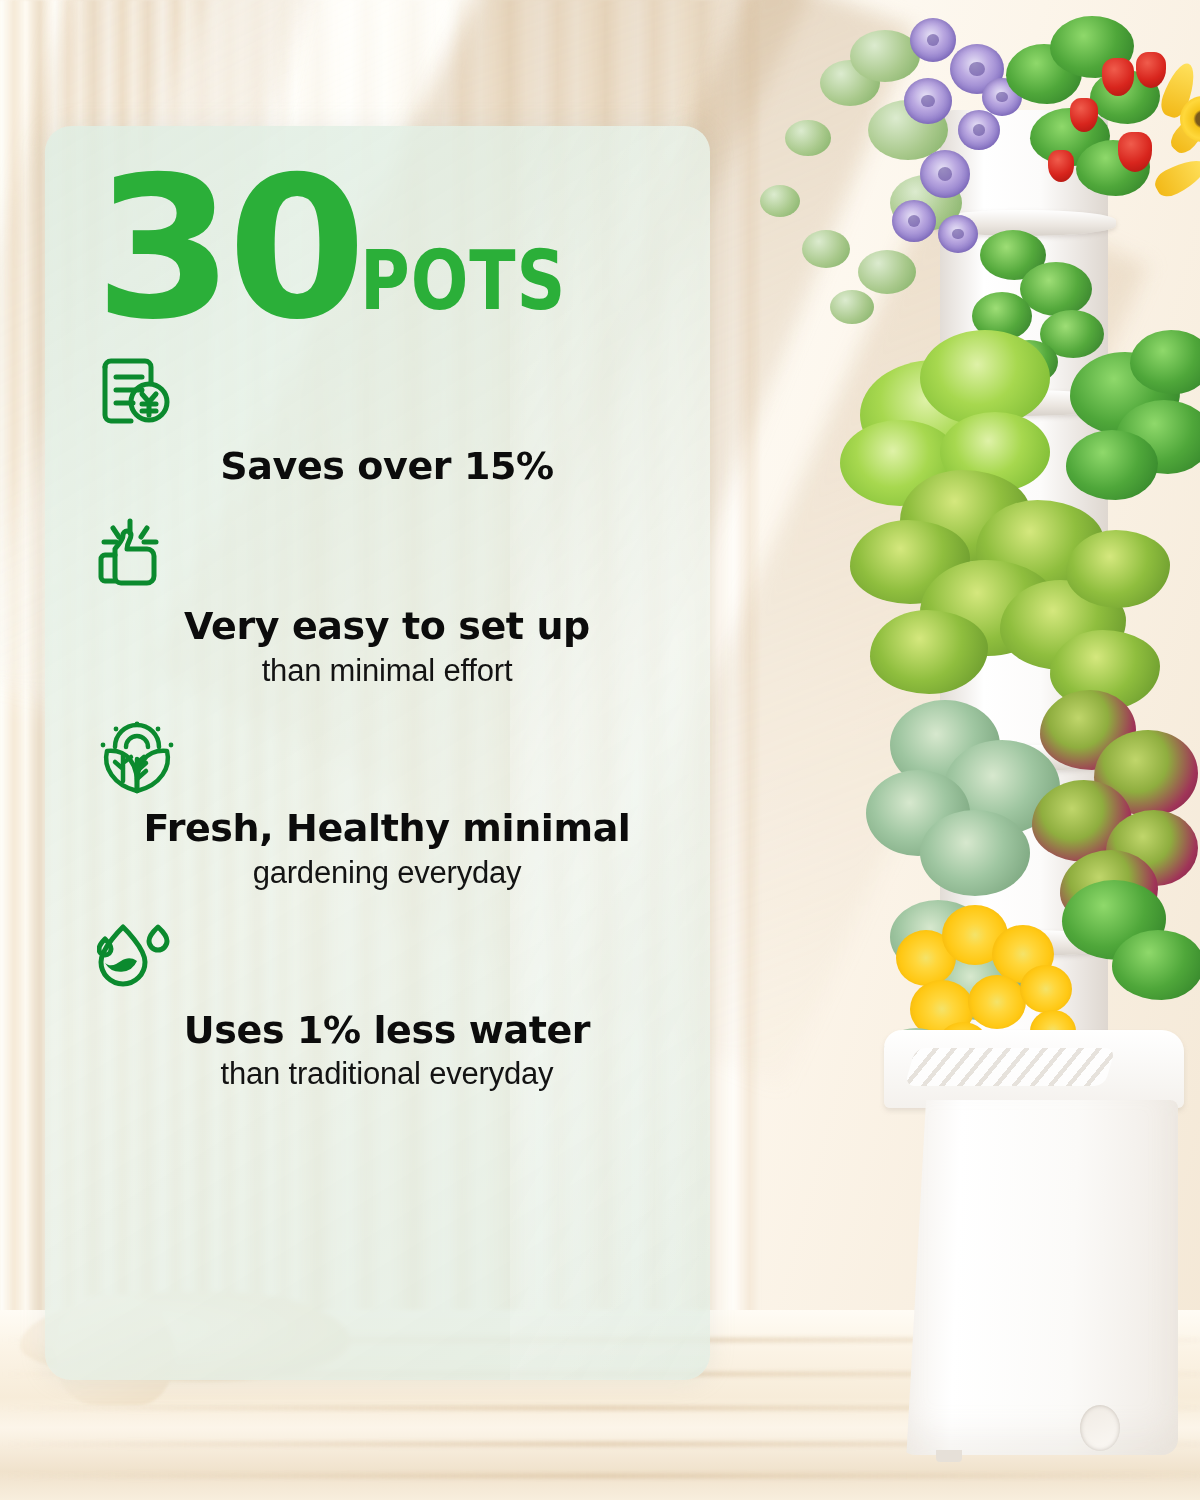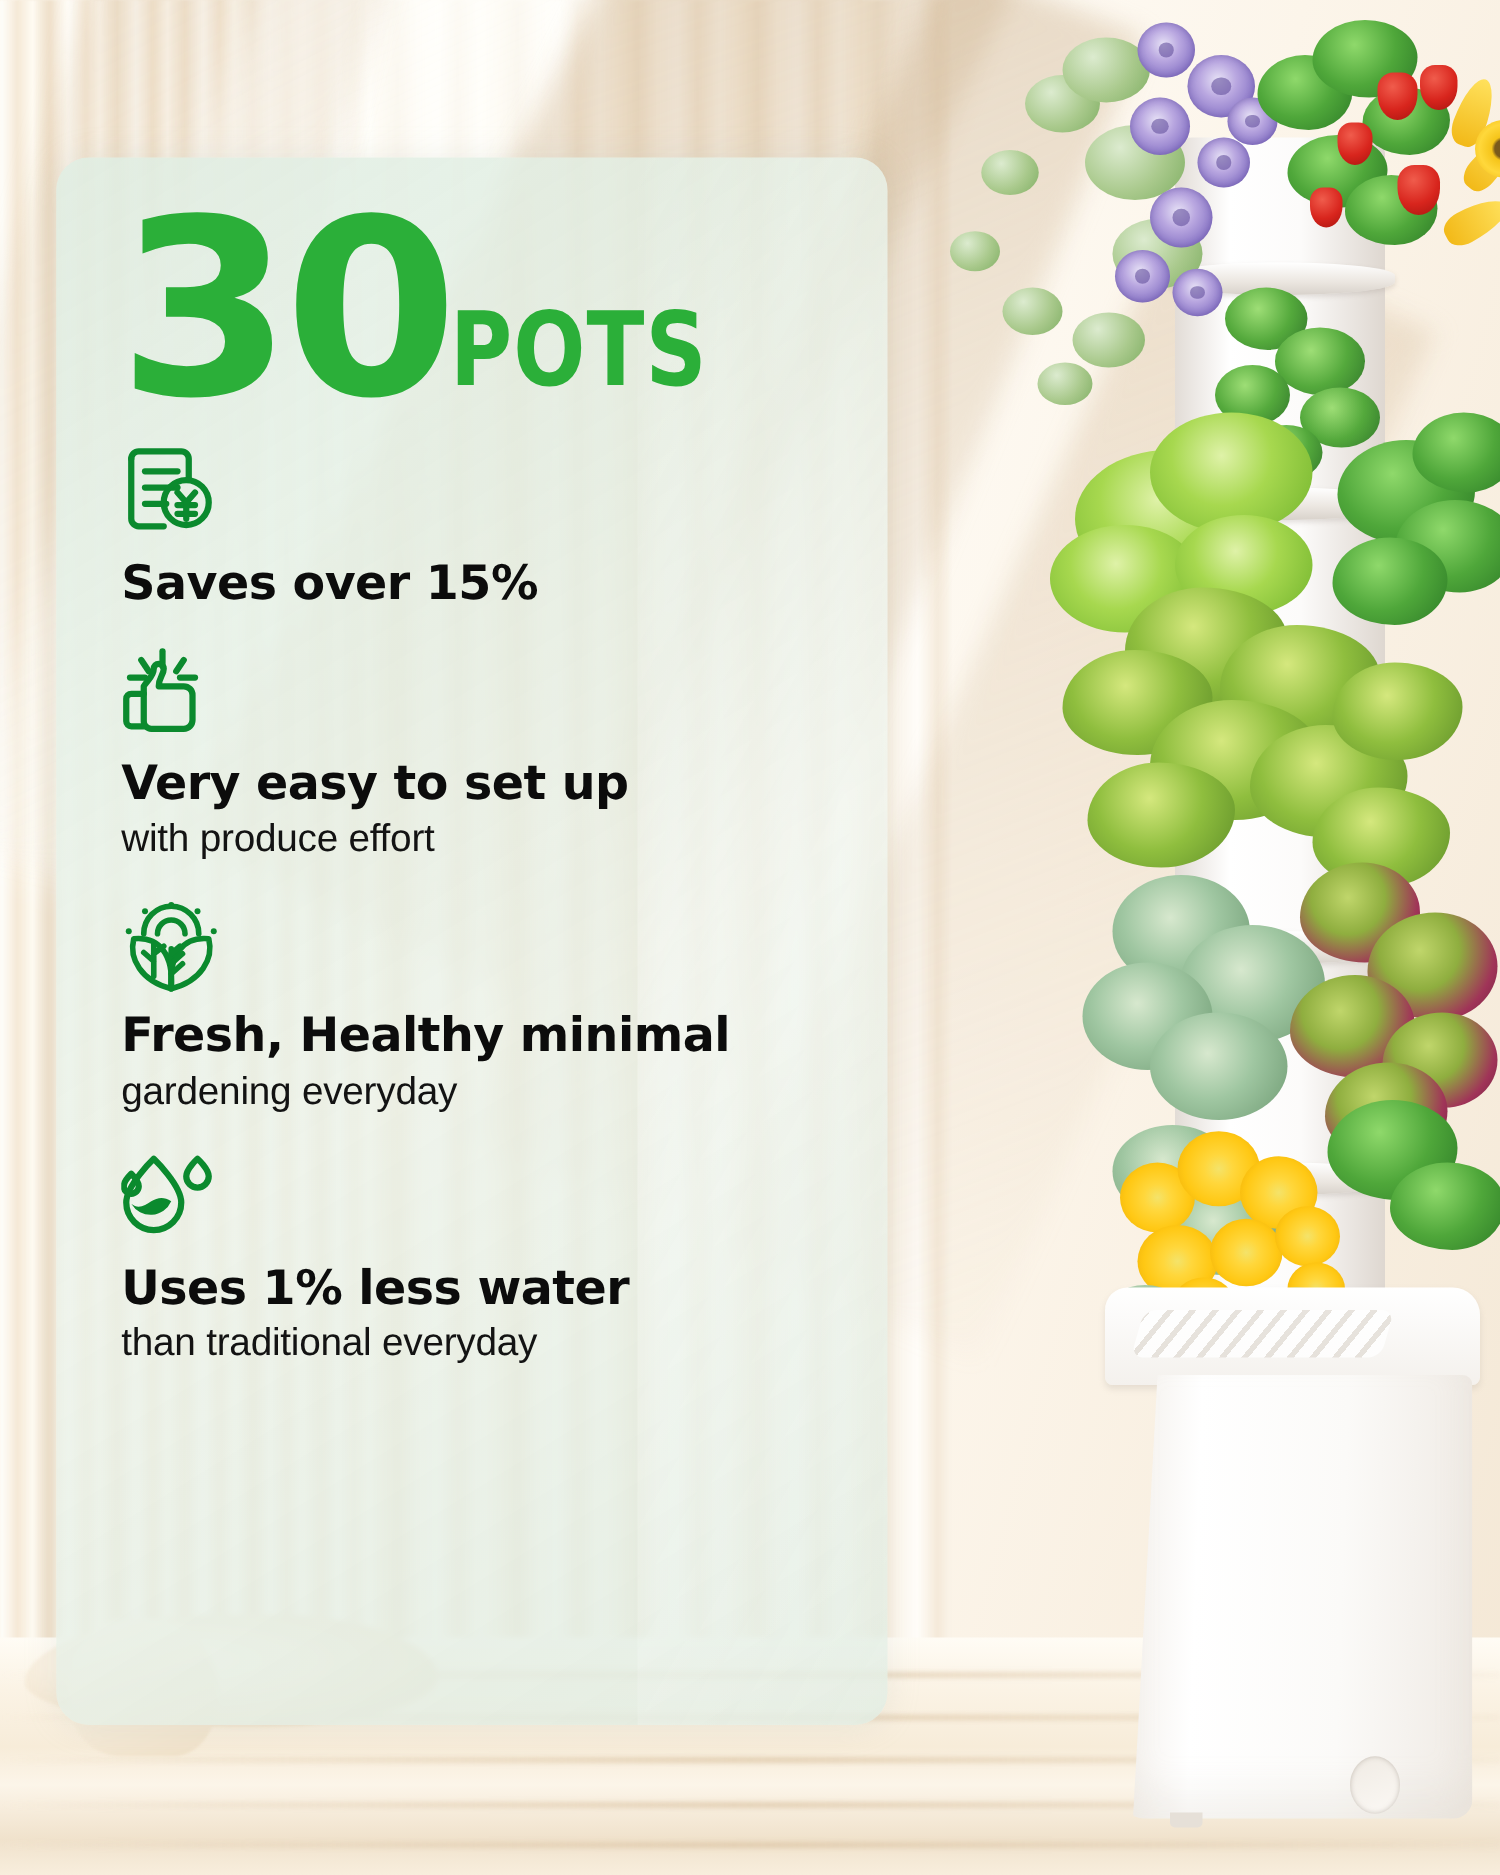--- a/index.html
+++ b/index.html
@@ -249,21 +249,21 @@
     font-size:82px; font-weight:700;
     letter-spacing:1px;
     transform:scaleX(.92);
     transform-origin:left bottom;
     padding-bottom:14px;
     margin-left:2px;
     color:#2BAF39;
   }
 
   
-  .feature{ margin-bottom:30px; }
+  .feature{ margin-bottom:30px;text-align:center; }
   .feature:last-child{ margin-bottom:0; }
   .feat-icon{ display:block; height:76px; margin-bottom:12px; }
   .feat-icon svg{ display:block; }
   .feat-title{
     font-family:"DejaVu Sans", sans-serif;
     font-size:38px; font-weight:700; color:#0C0C0C;
     letter-spacing:-.4px; line-height:1.12;
     margin-bottom:4px;
   }
   .feat-sub{
@@ -440,21 +440,21 @@
             <line x1="33" y1="4" x2="33" y2="16"></line>
             <line x1="16" y1="11" x2="22" y2="20"></line>
             <line x1="50" y1="11" x2="44" y2="20"></line>
             <line x1="7" y1="25" x2="19" y2="25"></line>
             <line x1="59" y1="25" x2="47" y2="25"></line>
             <path d="M30 32 c0 -7 4 -9 4 -14 a4 4 0 0 0 -8 0 c0 6 -5 9 -8 14 v28 a6 6 0 0 0 6 6 h26 a7 7 0 0 0 7 -7 v-20 a7 7 0 0 0 -7 -7 z"></path>
             <path d="M18 38 H8 a4 4 0 0 0 -4 4 v18 a4 4 0 0 0 4 4 h10"></path>
           </svg>
         </span>
         <div class="feat-title">Very easy to set up</div>
-        <div class="feat-sub">with produce effort</div>
+        <div class="feat-sub">than minimal effort</div>
       </div>
 
       <div class="feature">
         <span class="feat-icon">
           <svg width="80" height="76" viewBox="0 0 80 76" fill="none" stroke="#0B8A2E" stroke-width="4.5" stroke-linecap="round" stroke-linejoin="round">
             <path d="M18 28 a22 22 0 0 1 44 0"></path>
             <path d="M29 28 a11 11 0 0 1 22 0"></path>
             <circle cx="40" cy="5" r="2.4" fill="#0B8A2E" stroke="none"></circle>
             <circle cx="19" cy="10" r="2.4" fill="#0B8A2E" stroke="none"></circle>
             <circle cx="61" cy="10" r="2.4" fill="#0B8A2E" stroke="none"></circle>

